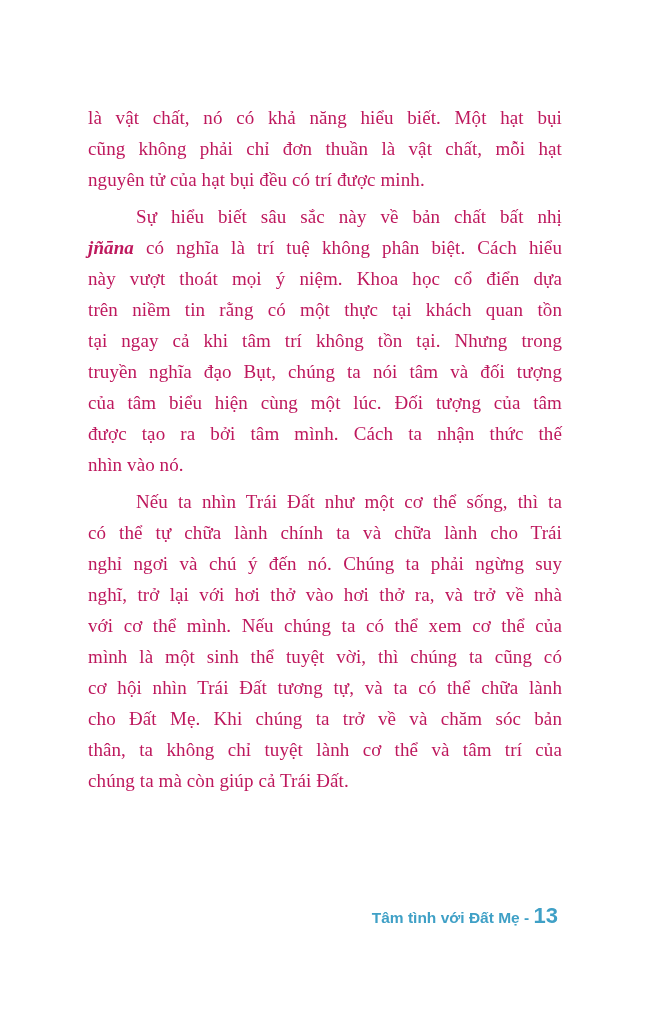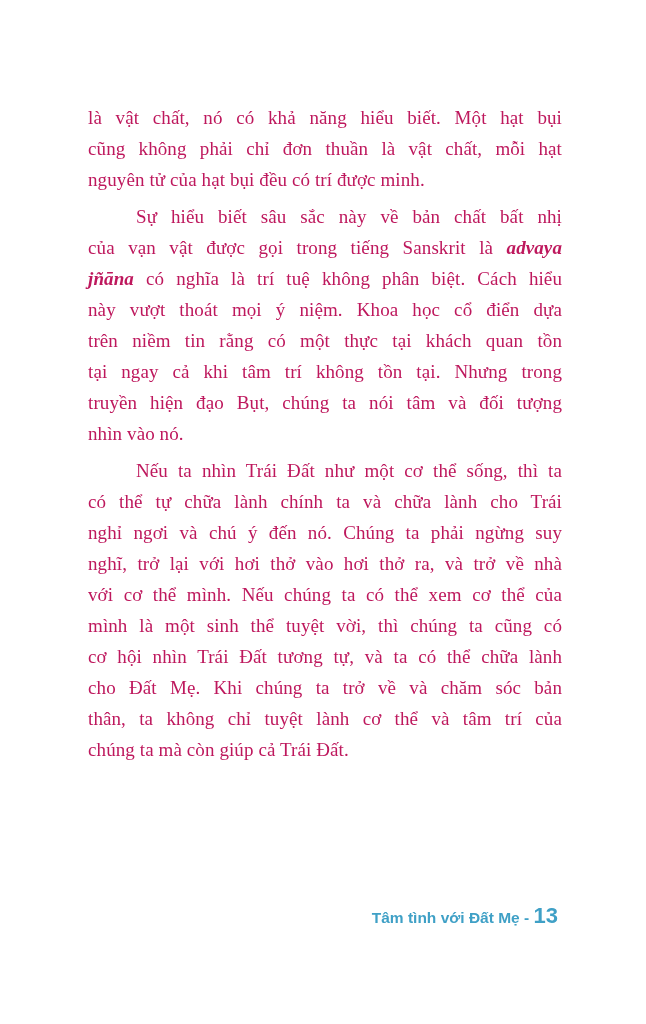--- a/index.html
+++ b/index.html
@@ -65,31 +65,29 @@
 
     <div class="para">
       <div class="line">là vật chất, nó có khả năng hiểu biết. Một hạt bụi</div>
       <div class="line">cũng không phải chỉ đơn thuần là vật chất, mỗi hạt</div>
       <div class="line final">nguyên tử của hạt bụi đều có trí được minh.</div>
     </div>
 
     <div class="para">
       <div class="line indent">Sự hiểu biết sâu sắc này về bản chất bất nhị</div>
       <div class="line">
-        <span>của vạn vật được gọi trong tiếng Sanskrit là</span>
-        <em class="sanskrit">advaya</em>
-      </div>
-      <div class="line">
         <em class="sanskrit">jñāna</em>
         <span>có nghĩa là trí tuệ không phân biệt. Cách hiểu</span>
       </div>
       <div class="line">này vượt thoát mọi ý niệm. Khoa học cổ điển dựa</div>
       <div class="line">trên niềm tin rằng có một thực tại khách quan tồn</div>
       <div class="line">tại ngay cả khi tâm trí không tồn tại. Nhưng trong</div>
-      <div class="line">truyền hiện đạo Bụt, chúng ta nói tâm và đối tượng</div>
+      <div class="line">truyền nghĩa đạo Bụt, chúng ta nói tâm và đối tượng</div>
+      <div class="line">của tâm biểu hiện cùng một lúc. Đối tượng của tâm</div>
+      <div class="line">được tạo ra bởi tâm mình. Cách ta nhận thức thế</div>
       <div class="line final">nhìn vào nó.</div>
     </div>
 
     <div class="para">
       <div class="line indent">Nếu ta nhìn Trái Đất như một cơ thể sống, thì ta</div>
       <div class="line">có thể tự chữa lành chính ta và chữa lành cho Trái</div>
       <div class="line">nghỉ ngơi và chú ý đến nó. Chúng ta phải ngừng suy</div>
       <div class="line">nghĩ, trở lại với hơi thở vào hơi thở ra, và trở về nhà</div>
       <div class="line">với cơ thể mình. Nếu chúng ta có thể xem cơ thể của</div>
       <div class="line">mình là một sinh thể tuyệt vời, thì chúng ta cũng có</div>

